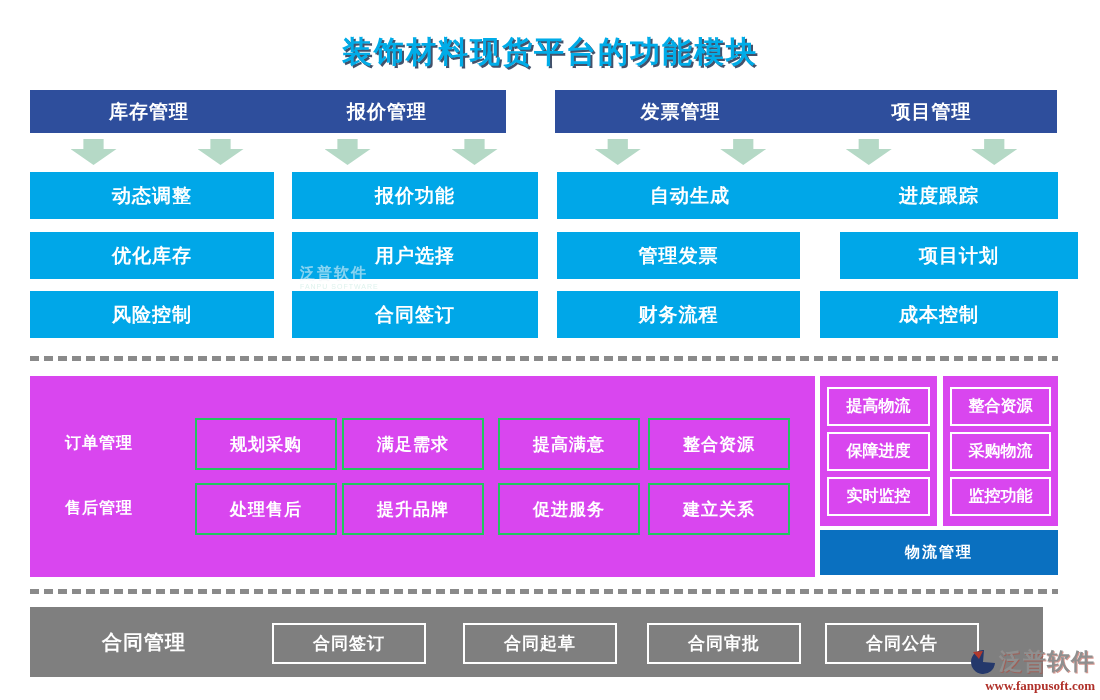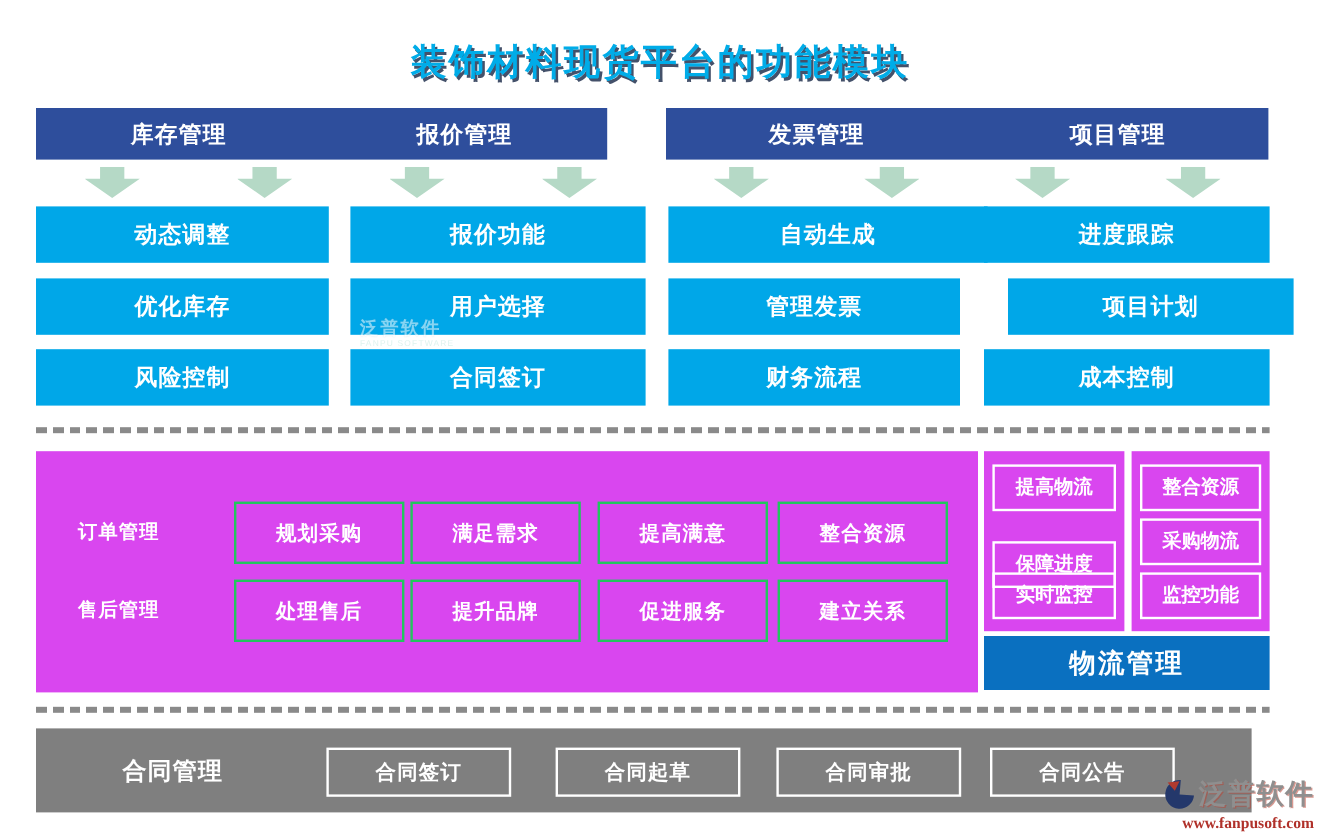--- a/index.html
+++ b/index.html
@@ -25,21 +25,21 @@
   .dash{position:absolute;left:30px;width:1028px;height:5px;
         background:repeating-linear-gradient(90deg,#8a8a8a 0 9px,rgba(0,0,0,0) 9px 14px);}
 
   .panel{position:absolute;background:#d946ef;}
   .plabel{position:absolute;color:#fff;font-weight:bold;font-size:16px;
           display:flex;align-items:center;letter-spacing:1px;}
   .wbox{position:absolute;border:2px solid #22c55e;color:#fff;font-weight:bold;
         font-size:17px;display:flex;align-items:center;justify-content:center;letter-spacing:1px;}
   .sbox{position:absolute;left:7px;right:7px;height:35px;border:2px solid #ffffff;color:#fff;
         font-weight:bold;font-size:16px;display:flex;align-items:center;justify-content:center;}
-  .footbar{position:absolute;background:#0a70c0;color:#fff;font-weight:bold;font-size:22px;
+  .footbar{position:absolute;background:#0a70c0;color:#fff;font-weight:bold;font-size:15px;
            display:flex;align-items:center;justify-content:center;letter-spacing:2px;}
 
   .graybar{position:absolute;left:30px;top:607px;width:1013px;height:70px;background:#7f7f7f;}
   .graybar .plabel{font-size:20px;}
   .gbox{position:absolute;top:16px;height:37px;width:150px;border:2px solid #ffffff;color:#fff;
         font-weight:bold;font-size:17px;display:flex;align-items:center;justify-content:center;letter-spacing:1px;}
 
   .watermark{position:absolute;left:278px;top:264px;display:flex;align-items:center;gap:4px;
              opacity:.55;pointer-events:none;}
   .watermark .wm-txt{color:rgba(255,255,255,.95);}
@@ -137,21 +137,21 @@
     <div class="wbox" style="left:618px;top:42px;width:138px;height:48px;">整合资源</div>
 
     <div class="wbox" style="left:165px;top:107px;width:138px;height:48px;">处理售后</div>
     <div class="wbox" style="left:312px;top:107px;width:138px;height:48px;">提升品牌</div>
     <div class="wbox" style="left:468px;top:107px;width:138px;height:48px;">促进服务</div>
     <div class="wbox" style="left:618px;top:107px;width:138px;height:48px;">建立关系</div>
   </div>
 
   <div class="panel" style="left:820px;top:376px;width:117px;height:150px;">
     <div class="sbox" style="top:11px;">提高物流</div>
-    <div class="sbox" style="top:56px;margin-top:19px;">保障进度</div>
+    <div class="sbox" style="top:56px;">保障进度</div>
     <div class="sbox" style="top:101px;">实时监控</div>
   </div>
   <div class="panel" style="left:943px;top:376px;width:115px;height:150px;">
     <div class="sbox" style="top:11px;">整合资源</div>
     <div class="sbox" style="top:56px;">采购物流</div>
     <div class="sbox" style="top:101px;">监控功能</div>
   </div>
   <div class="footbar" style="left:820px;top:530px;width:238px;height:45px;">物流管理</div>
 
   <div class="dash" style="top:589px;"></div>

